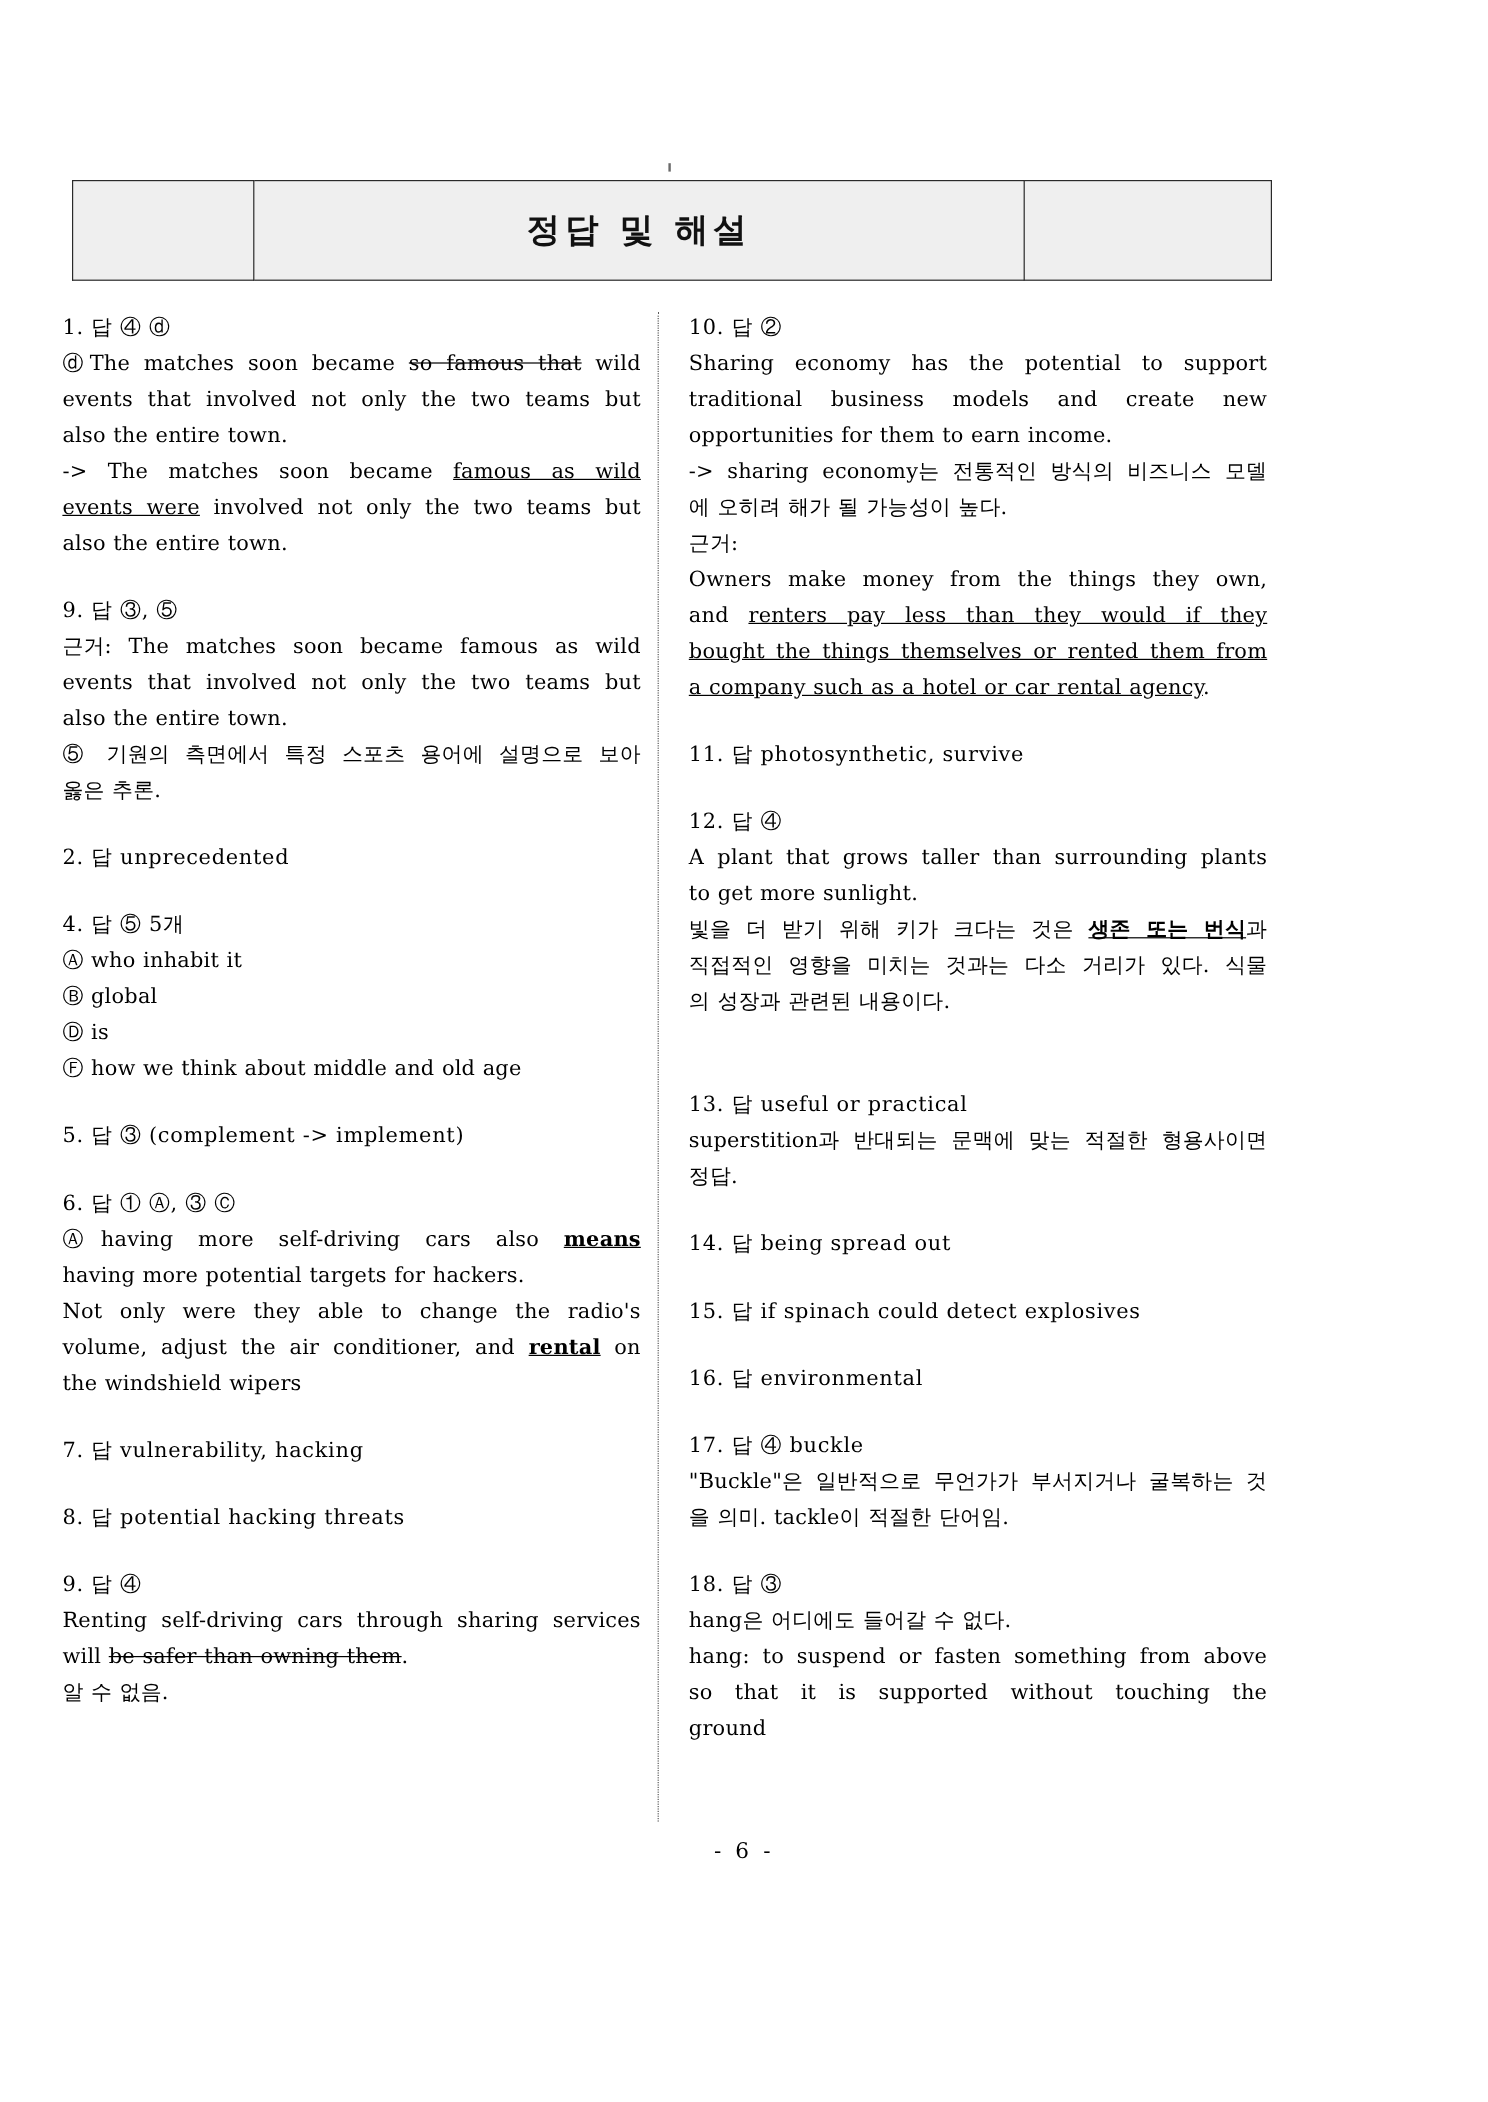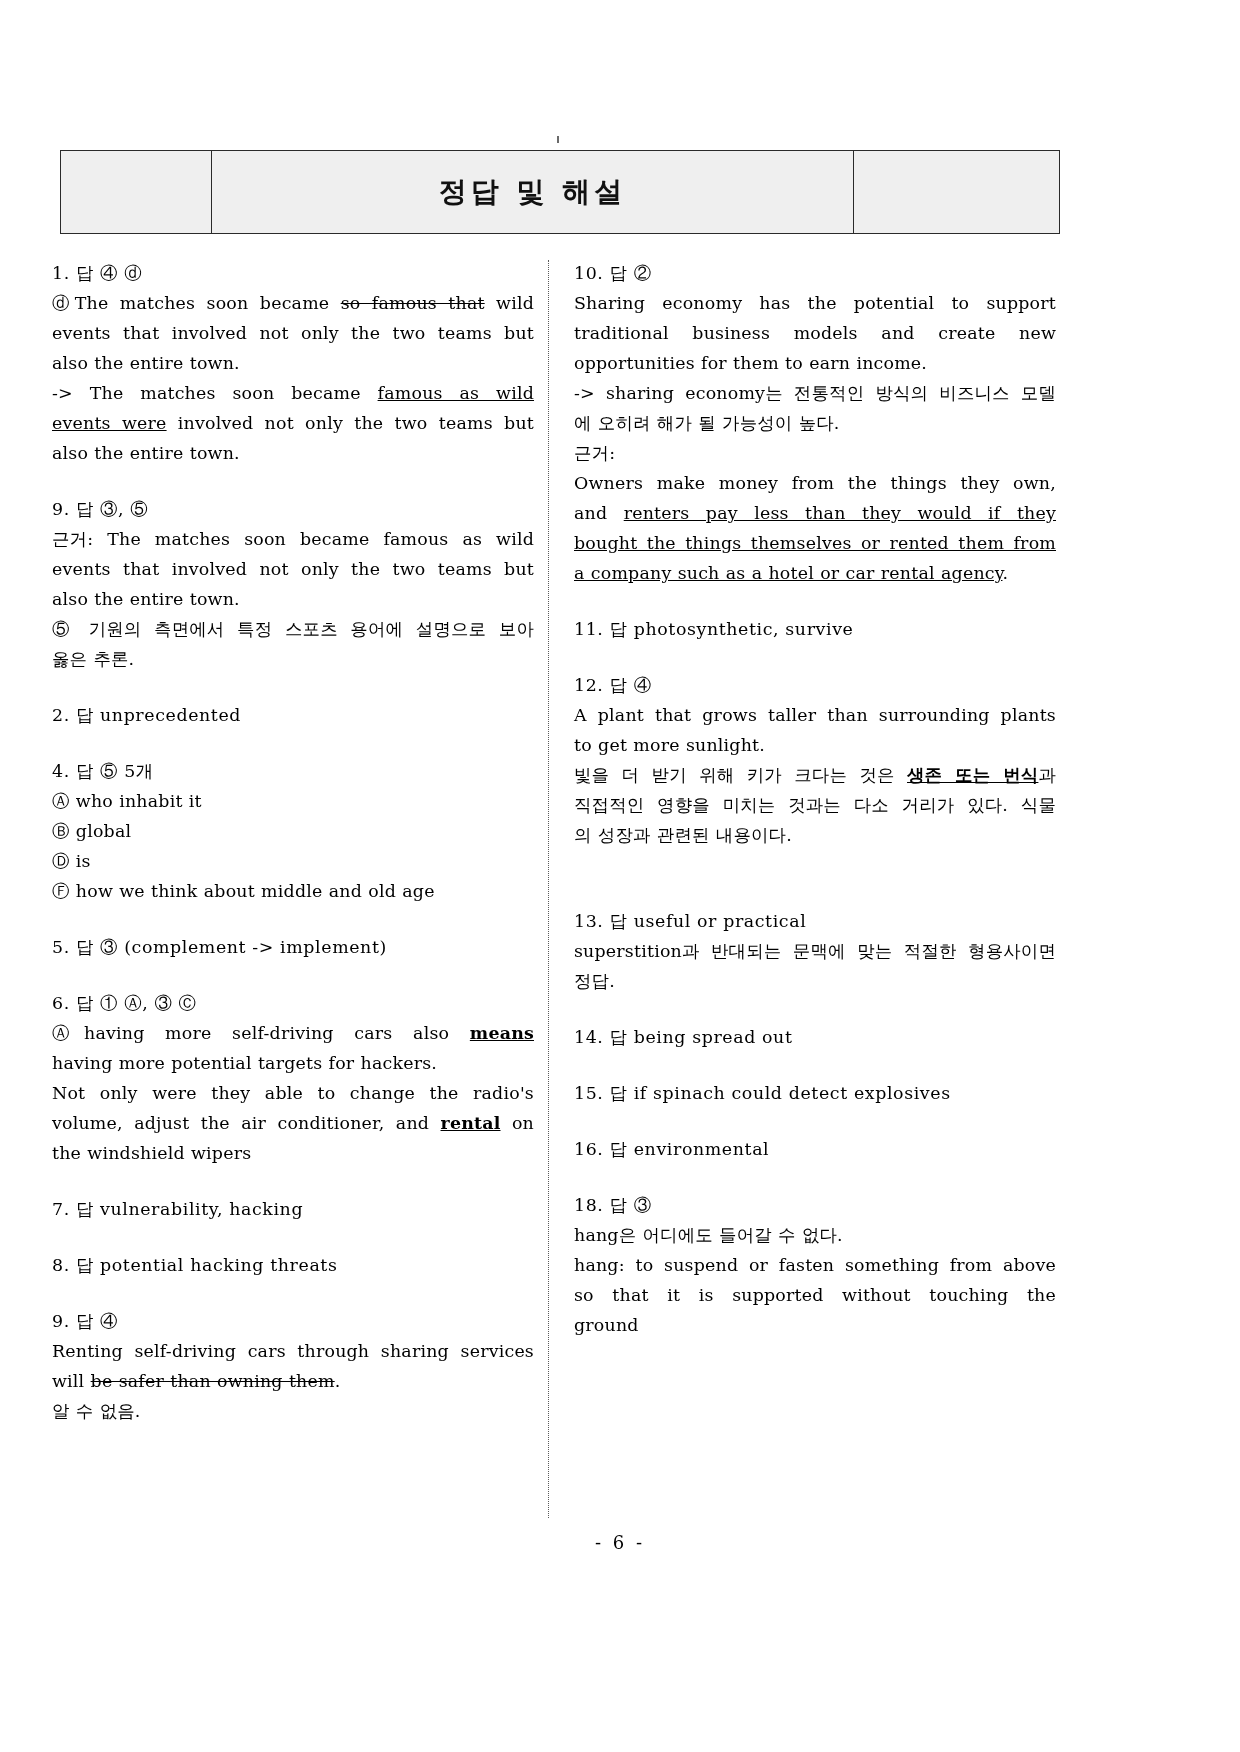--- a/index.html
+++ b/index.html
@@ -258,20 +258,25 @@
       </div>
 
       <div class="block">
         <p class="answer-head">15. 답 if spinach could detect explosives</p>
       </div>
 
       <div class="block">
         <p class="answer-head">16. 답 environmental</p>
       </div>
 
+      <div class="block">
+        <p class="answer-head">17. 답 ④ buckle</p>
+        <p class="line stretch">"Buckle"은 일반적으로 무언가가 부서지거나 굴복하는 것</p>
+        <p class="line last">을 의미. tackle이 적절한 단어임.</p>
+      </div>
 
       <div class="block">
         <p class="answer-head">18. 답 ③</p>
         <p class="line last">hang은 어디에도 들어갈 수 없다.</p>
         <p class="line stretch">hang: to suspend or fasten something from above</p>
         <p class="line stretch">so that it is supported without touching the</p>
         <p class="line last">ground</p>
       </div>
 
     </div>

